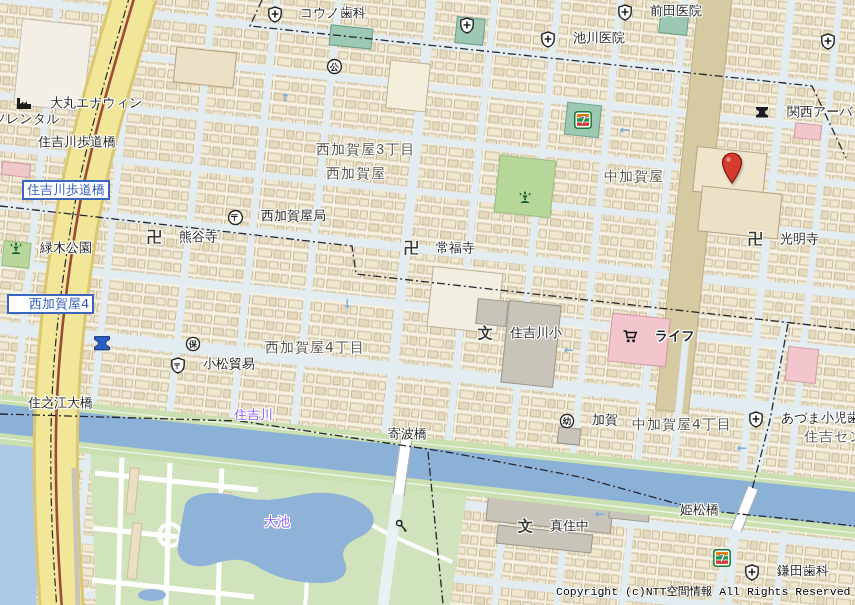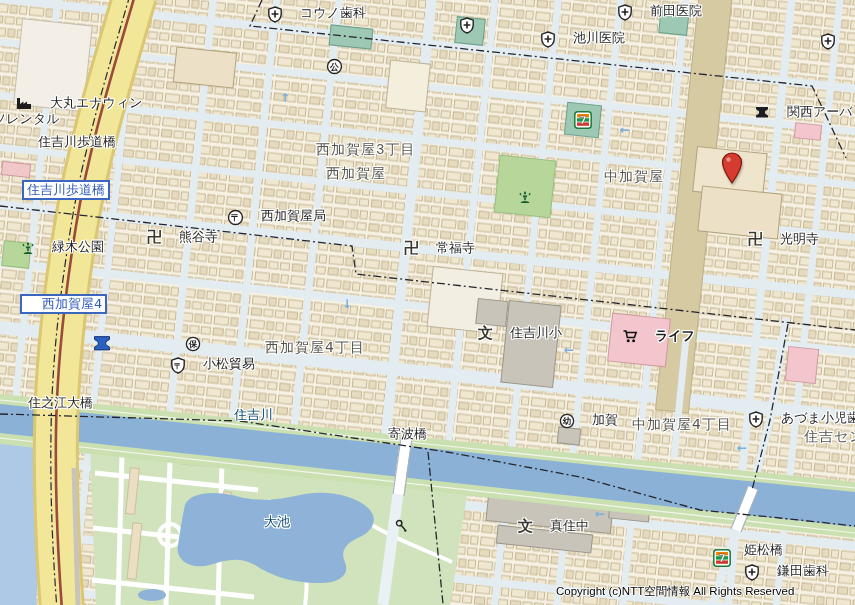--- a/index.html
+++ b/index.html
@@ -2,31 +2,31 @@
 <html><head>
 <meta charset="utf-8">
 <style>
   html,body{margin:0;padding:0;background:#888;}
   #viewport{position:relative;width:855px;height:605px;overflow:hidden;background:#f6f1e2;
     font-family:"DejaVu Sans",sans-serif;cursor:grab;}
   #basemap{position:absolute;left:0;top:0;}
   .lbl{position:absolute;white-space:nowrap;font-size:13px;color:#1f1f1f;line-height:1.1;
     text-shadow:-1px -1px 0 #fff,1px -1px 0 #fff,-1px 1px 0 #fff,1px 1px 0 #fff,0 -1px 0 #fff,0 1px 0 #fff,-1px 0 0 #fff,1px 0 0 #fff;}
   .area{font-size:14px;color:#55544c;letter-spacing:1px;}
-  .water-lbl{color:#0c4a6e;}
+  .water-lbl{color:#8b5cf6;}
   .poi{position:absolute;display:flex;align-items:flex-start;gap:17px;white-space:nowrap;}
   .poi .txt{font-size:13px;color:#1f1f1f;line-height:1.1;
     text-shadow:-1px -1px 0 #fff,1px -1px 0 #fff,-1px 1px 0 #fff,1px 1px 0 #fff,0 -1px 0 #fff,0 1px 0 #fff,-1px 0 0 #fff,1px 0 0 #fff;}
   .glyph{font-size:15px;color:#38382f;line-height:1;font-weight:bold;
     text-shadow:-1px -1px 0 #fff,1px -1px 0 #fff,-1px 1px 0 #fff,1px 1px 0 #fff;}
   .bluebox{position:absolute;font-size:13px;color:#2d59b8;background:#fff;border:2px solid #3b66c0;
     padding:0 3px;line-height:1.25;white-space:nowrap;}
   .icon{display:inline-flex;line-height:0;}
   #copyright{position:absolute;left:556px;top:584px;font-size:11.5px;color:#000;
-    font-family:Liberation Sans, sans-serif;white-space:nowrap;
+    font-family:Liberation Mono, monospace;white-space:nowrap;
     text-shadow:-1px 0 0 #fff,1px 0 0 #fff,0 1px 0 #fff,0 -1px 0 #fff;}
   .arrow{position:absolute;font-size:12px;color:#79aede;line-height:1;font-weight:bold;}
   #pin{position:absolute;left:720px;top:152px;filter:drop-shadow(1px 2px 1px rgba(0,0,0,.25));}
 </style>
 </head>
 <body>
 
 <div id="viewport">
 
 <svg id="basemap" width="855" height="605" viewBox="0 0 855 605" aria-hidden="true">
@@ -281,21 +281,21 @@
   <div class="poi" style="left:147px;top:230px;">
     <span class="glyph">卍</span>
     <span class="txt">熊谷寺</span>
   </div>
 
   <div class="poi" style="left:404px;top:241px;">
     <span class="glyph">卍</span>
     <span class="txt">常福寺</span>
   </div>
 
-  <div class="poi" style="left:21px;top:241px;font-family:Liberation Mono, monospace;">
+  <div class="poi" style="left:9px;top:241px;">
     <span class="icon">
         <svg width="14" height="14" viewBox="0 0 14 14">
           <g fill="#155c2e">
             <path d="M7 1 C5.6 2.6 5.6 3.8 7 4.8 C8.4 3.8 8.4 2.6 7 1 Z"></path>
             <path d="M2 2.8 C1 4.4 2 5.6 3.4 5.2 L3 3.6 Z"></path>
             <path d="M12 2.8 C13 4.4 12 5.6 10.6 5.2 L11 3.6 Z"></path>
             <path d="M4.6 5.6 H9.4 L8.6 7.6 H5.4 Z"></path>
             <rect x="6.2" y="7.6" width="1.6" height="2.6"></rect>
             <path d="M2.6 13 C2.6 10.2 11.4 10.2 11.4 13 Z"></path>
           </g>
@@ -312,21 +312,21 @@
             <path d="M2 2.8 C1 4.4 2 5.6 3.4 5.2 L3 3.6 Z"></path>
             <path d="M12 2.8 C13 4.4 12 5.6 10.6 5.2 L11 3.6 Z"></path>
             <path d="M4.6 5.6 H9.4 L8.6 7.6 H5.4 Z"></path>
             <rect x="6.2" y="7.6" width="1.6" height="2.6"></rect>
             <path d="M2.6 13 C2.6 10.2 11.4 10.2 11.4 13 Z"></path>
           </g>
         </svg>
       </span>
   </div>
 
-  <div class="bluebox" style="left:20px;top:294px;padding-left:20px;">西加賀屋4</div>
+  <div class="bluebox" style="left:7px;top:294px;padding-left:20px;">西加賀屋4</div>
 
   <div class="poi" style="left:92px;top:334px;">
     <span class="icon">
         <svg width="20" height="19" viewBox="0 0 16 15">
           <path d="M2 2 H14 V4.2 L11 6.2 V8.4 L14 10.4 V12.6 H2 V10.4 L5 8.4 V6.2 L2 4.2 Z" fill="#2a5fc4" stroke="#17346e" stroke-width="0.8"></path>
         </svg>
       </span>
   </div>
 
   <div class="poi" style="left:185px;top:336px;">
@@ -392,21 +392,21 @@
 
   <div class="lbl area" style="left:632px;top:417px;">中加賀屋4丁目</div>
   <div class="lbl area" style="left:804px;top:429px;">住吉セン</div>
   <div class="lbl water-lbl" style="left:264px;top:515px;">大池</div>
 
   <div class="poi" style="left:518px;top:519px;">
     <span class="glyph">文</span>
     <span class="txt">真住中</span>
   </div>
 
-  <div class="lbl" style="left:744px;top:503px;margin-top:40px;">姫松橋</div>
+  <div class="lbl" style="left:680px;top:503px;">姫松橋</div>
 
   <div class="poi" style="left:713px;top:549px;">
     <span class="icon">
         <svg width="18" height="18" viewBox="0 0 18 18">
           <rect x="0.8" y="0.8" width="16.4" height="16.4" rx="3" fill="#fff" stroke="#1a7a3c" stroke-width="1.5"></rect>
           <rect x="3" y="3" width="12" height="3.4" fill="#ef8200"></rect>
           <rect x="3" y="7.2" width="12" height="3.4" fill="#159a4a"></rect>
           <rect x="3" y="11.4" width="12" height="3.4" fill="#d5362f"></rect>
           <text x="9" y="13.2" font-size="11" font-weight="bold" text-anchor="middle" fill="#fff" stroke="#333" stroke-width="0.4">7</text>
         </svg>

